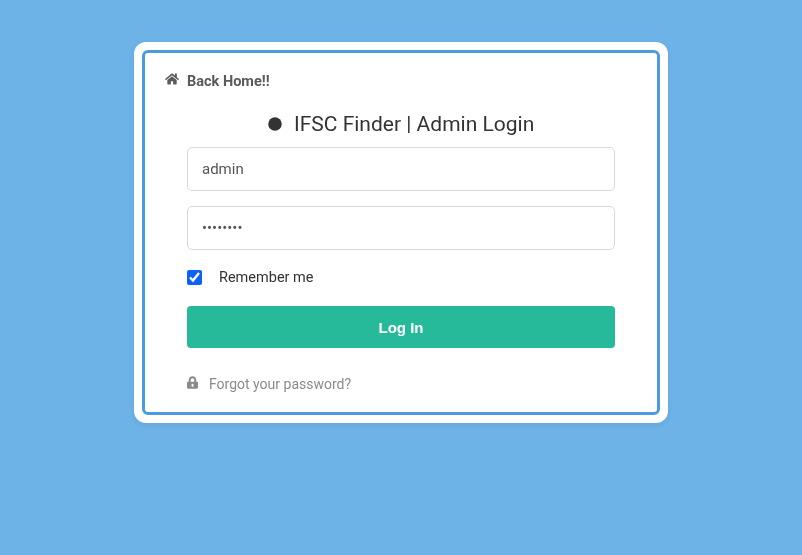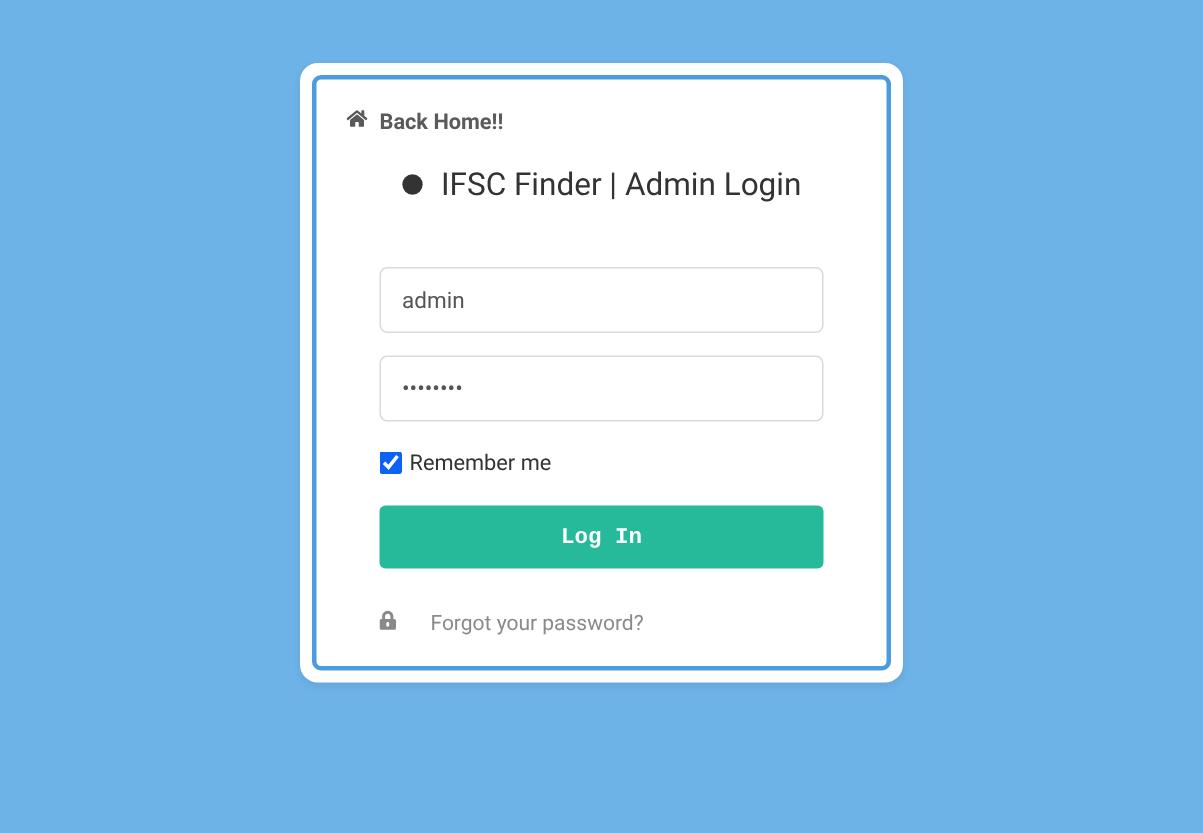--- a/index.html
+++ b/index.html
@@ -13,21 +13,21 @@
       width: 802px;
       height: 555px;
       display: flex;
       align-items: flex-start;
       justify-content: center;
       padding-top: 42px;
     }
     .card {
       background: #ffffff;
       border-radius: 12px;
-      width: 402px;
+      width: 534px;
       padding: 8px;
       box-shadow: 0 2px 6px rgba(0,0,0,0.08);
     }
     .card-inner {
       border: 3px solid #4a9be0;
       border-radius: 6px;
       padding: 18px 12px 12px 12px;
       background: #ffffff;
     }
     .back-home {
@@ -63,41 +63,41 @@
     .signin-title {
       text-align: center;
       color: #888888;
       font-weight: 600;
       font-size: 18px;
       margin-top: 30px;
       letter-spacing: 0.3px;
     }
     .form-area {
       padding: 0 30px;
-      margin-top: 42px;
+      margin-top: 11px;
     }
     .input-field {
       width: 100%;
       height: 44px;
       border: 1px solid #d9d9d9;
       border-radius: 5px;
       padding: 0 14px;
       font-size: 15px;
       color: #555555;
       margin-bottom: 15px;
       outline: none;
       font-family: inherit;
     }
     .input-field::placeholder {
       color: #888888;
     }
     .remember {
       display: flex;
       align-items: center;
-      gap: 5px;
+      gap: 17px;
       margin-top: 4px;
       margin-bottom: 20px;
       font-size: 14.5px;
       color: #333333;
       cursor: pointer;
     }
     .remember input[type="checkbox"] {
       width: 15px;
       height: 15px;
       accent-color: #0b62f5;
@@ -107,26 +107,25 @@
       width: 100%;
       height: 42px;
       background-color: #26b99a;
       color: #ffffff;
       border: none;
       border-radius: 4px;
       font-size: 15px;
       font-weight: 600;
       cursor: pointer;
       margin-bottom: 26px;
-      font-family: Liberation Mono, monospace;
     }
     .forgot {
       display: inline-flex;
       align-items: center;
-      gap: 23px;
+      gap: 11px;
       color: #8a8a8a;
       font-size: 14px;
       text-decoration: none;
       cursor: pointer;
       padding-bottom: 8px;
     }
     .forgot svg {
       width: 11px;
       height: 13px;
       fill: #8a8a8a;

